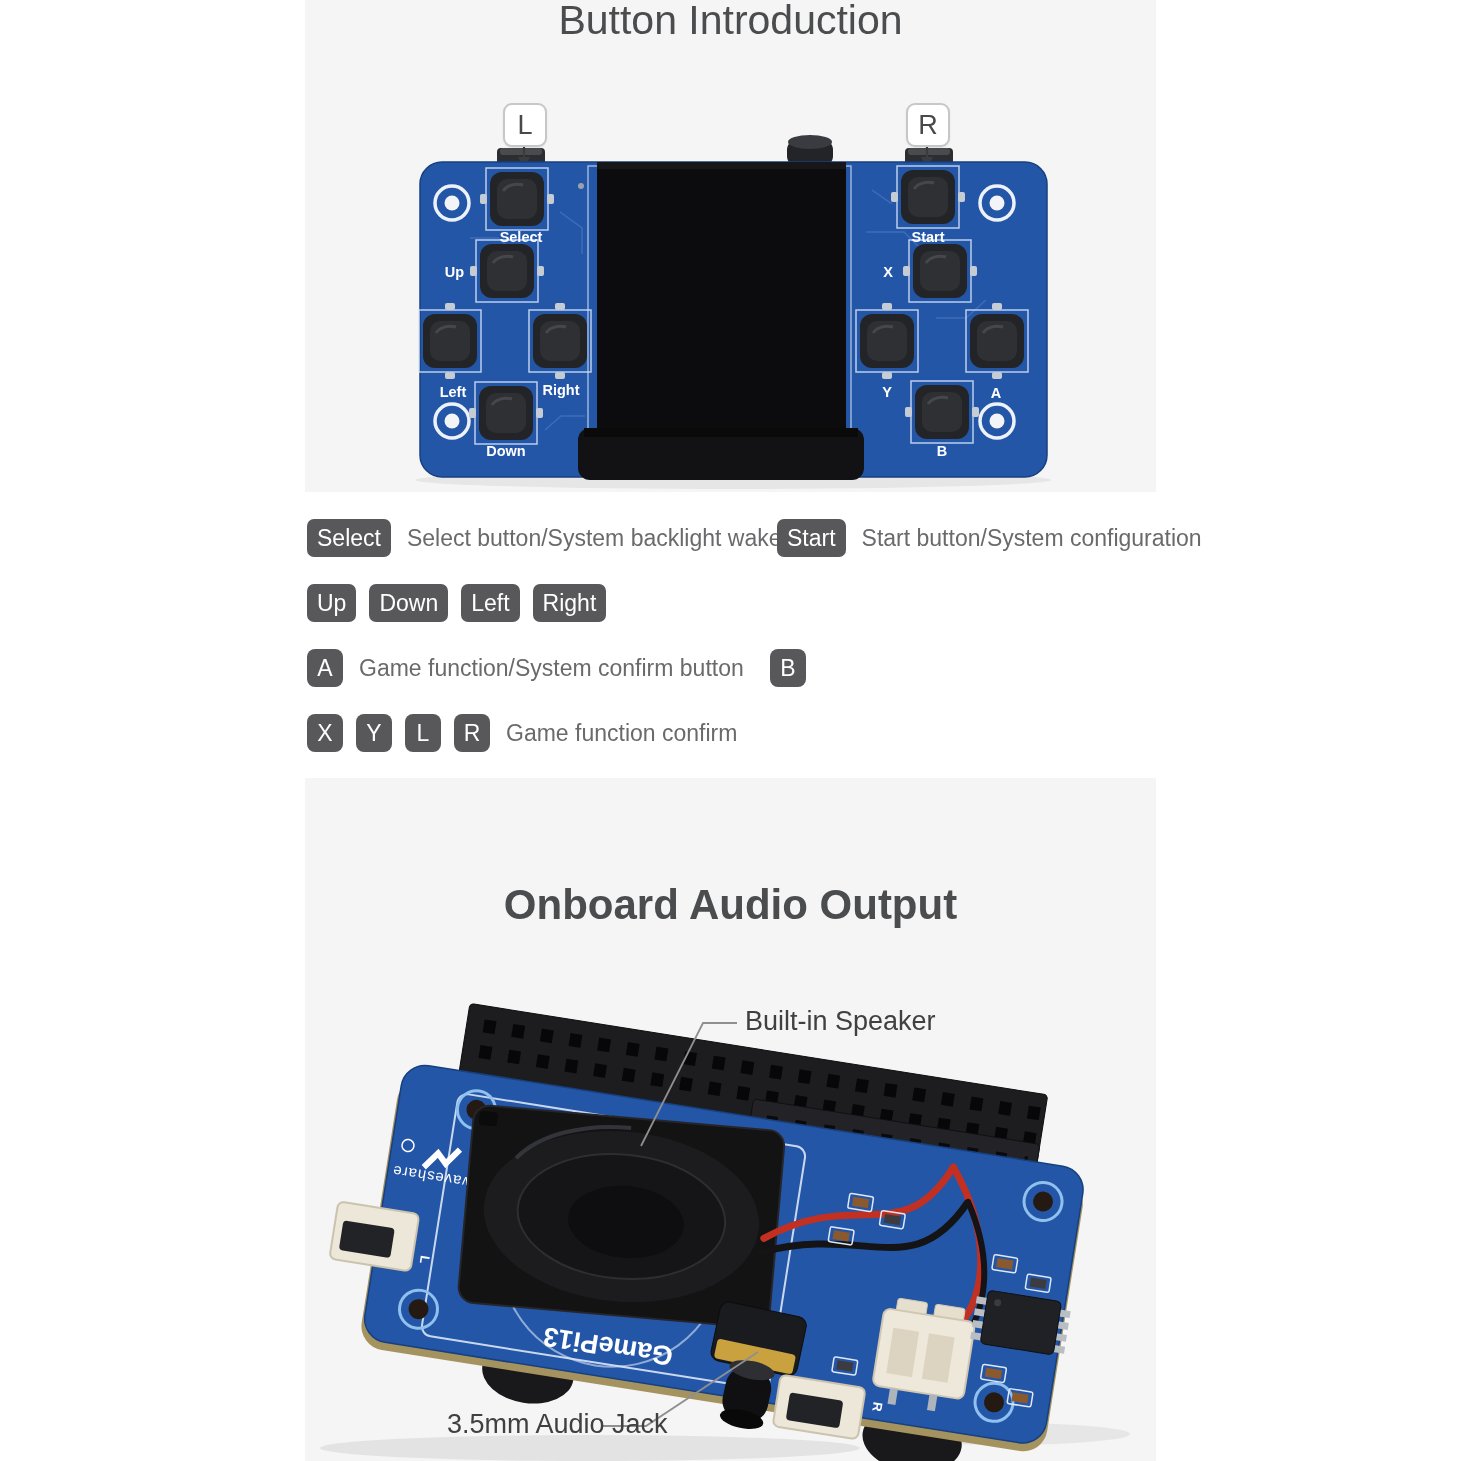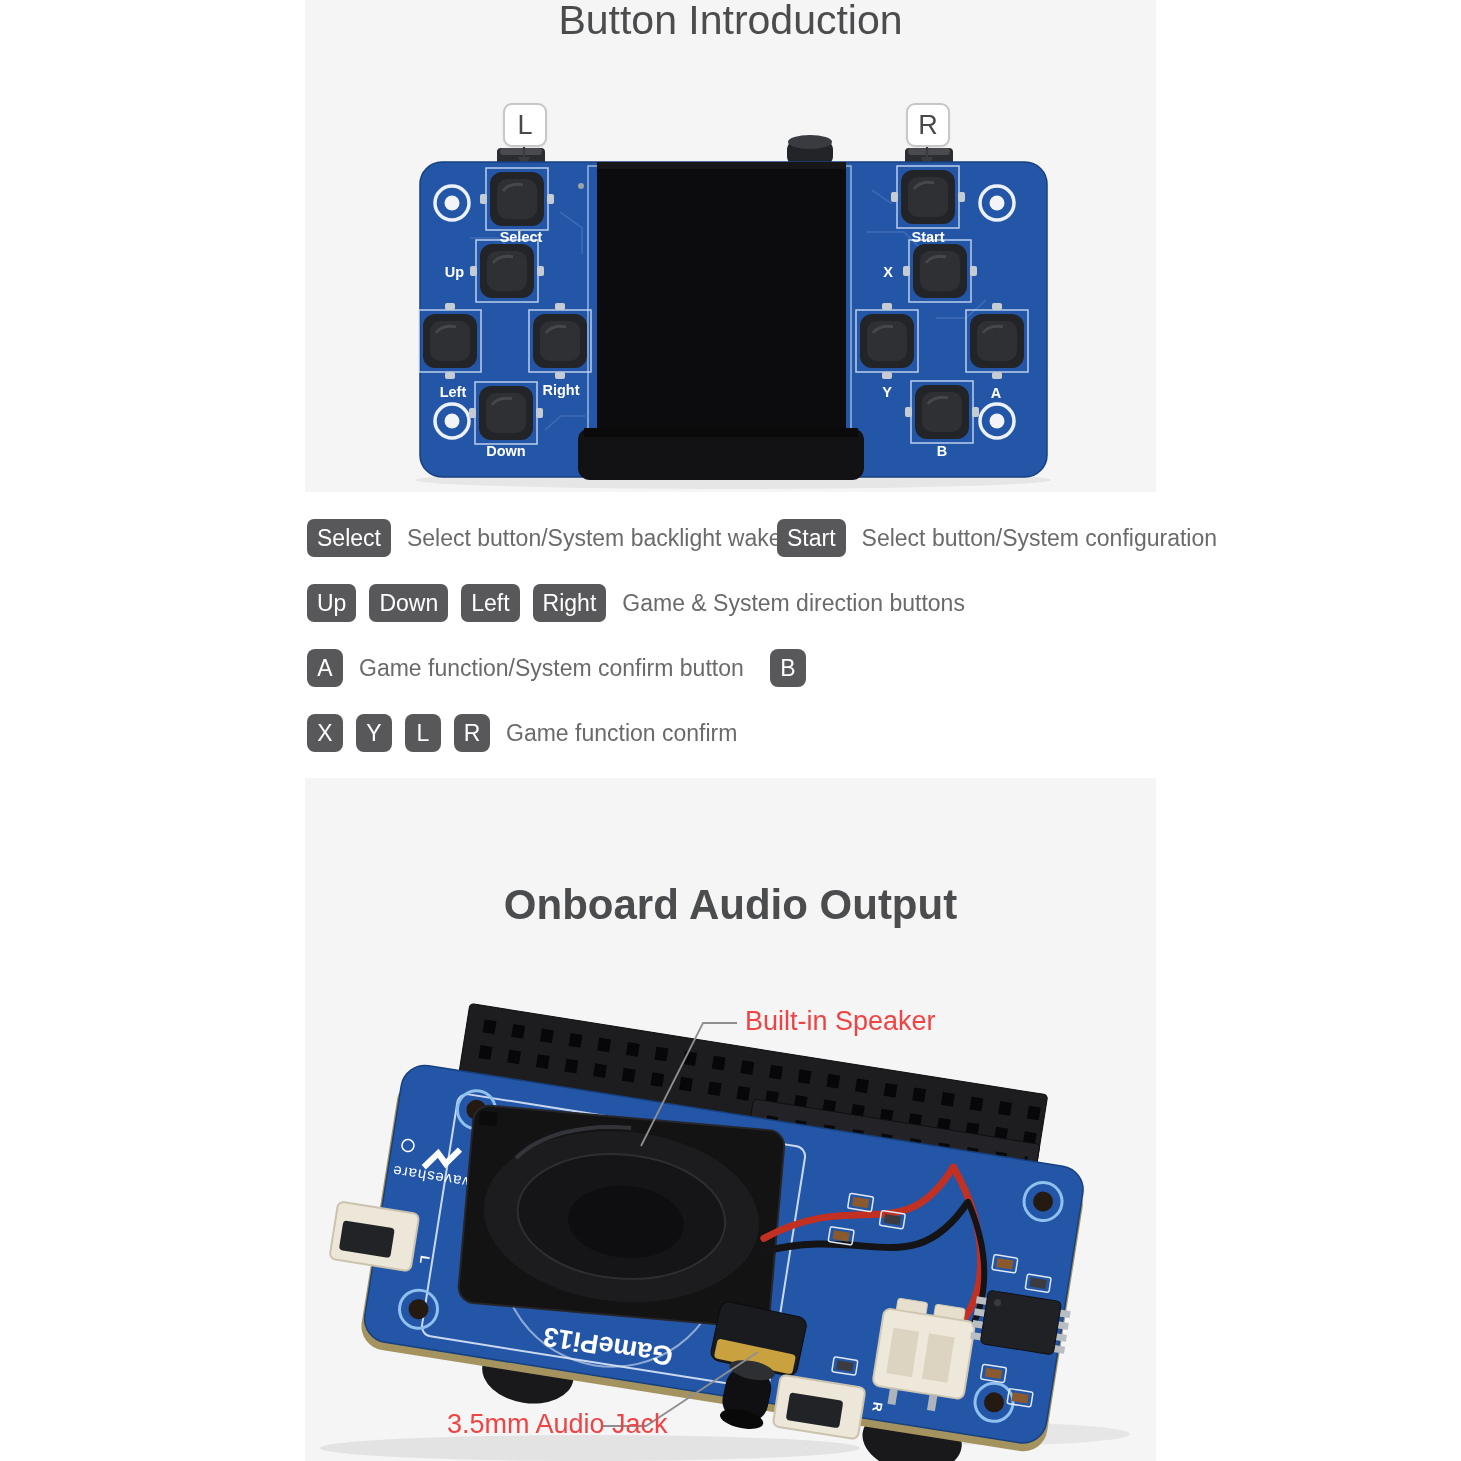--- a/index.html
+++ b/index.html
@@ -18,21 +18,21 @@
   .legend-row{position:absolute;left:307px;width:849px;height:38px;display:flex;
               align-items:center;gap:13px;}
   .row1{top:519px;} .row2{top:584px;} .row3{top:649px;} .row4{top:714px;}
   .badge{display:inline-flex;align-items:center;justify-content:center;height:38px;
          padding:0 10px;background:#58585a;color:#ffffff;font-size:23px;border-radius:7px;
          white-space:nowrap;}
   .badge.sq{width:36px;padding:0;border-radius:8px;}
   .desc{font-size:23px;color:#6a6a6c;white-space:nowrap;margin-left:3px;}
   .grp2{position:absolute;top:0;display:flex;align-items:center;gap:13px;height:38px;}
   .row1 .grp2{left:470px;} .row3 .grp2{left:463px;}
-  .photo-label{position:absolute;font-size:27px;color:#ef4444;white-space:nowrap;}
+  .photo-label{position:absolute;font-size:27px;color:#404040;white-space:nowrap;}
   .label-speaker{left:745px;top:1006px;}
   .label-jack{left:447px;top:1409px;}
   svg{position:absolute;display:block;}
   svg text{font-family:"Liberation Sans","DejaVu Sans",sans-serif;}
   .board1-svg{left:305px;top:0;}
   .board2-svg{left:305px;top:778px;}
 </style>
 </head>
 <body>
 
@@ -213,30 +213,29 @@
   </div>
   <div class="callout" style="left:906px;top:103px;">
     <span>R</span>
   </div>
 
   <div class="legend-row row1">
     <span class="badge">Select</span>
     <span class="desc">Select button/System backlight wake-up</span>
     <span class="grp2">
       <span class="badge">Start</span>
-      <span class="desc">Select button/System configuration</span>
+      <span class="desc">Start button/System configuration</span>
     </span>
   </div>
 
   <div class="legend-row row2">
     <span class="badge">Up</span>
     <span class="badge">Down</span>
     <span class="badge">Left</span>
     <span class="badge">Right</span>
-    <span class="desc">Game &amp; System direction buttons</span>
   </div>
 
   <div class="legend-row row3">
     <span class="badge sq">A</span>
     <span class="desc">Game function/System confirm button</span>
     <span class="grp2">
       <span class="badge sq">B</span>
     </span>
   </div>
 

